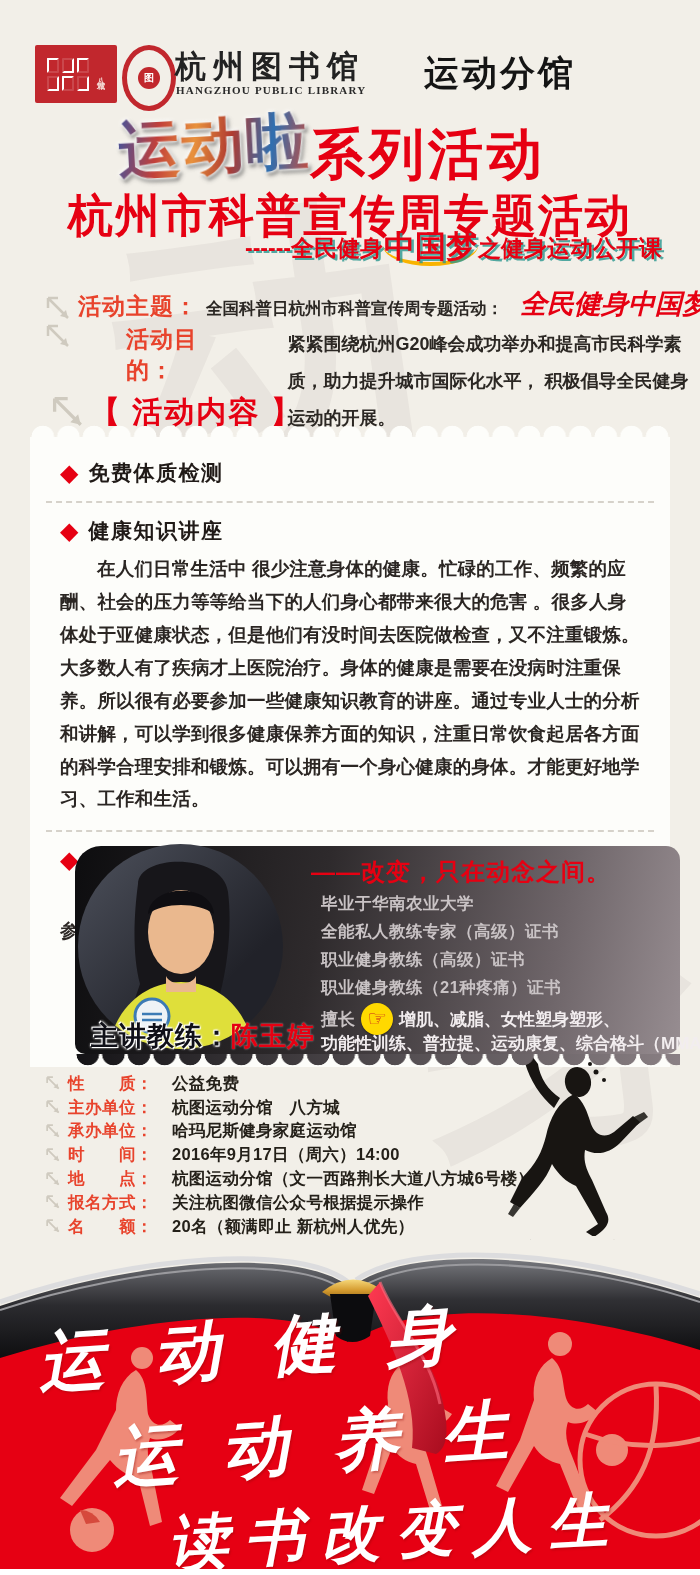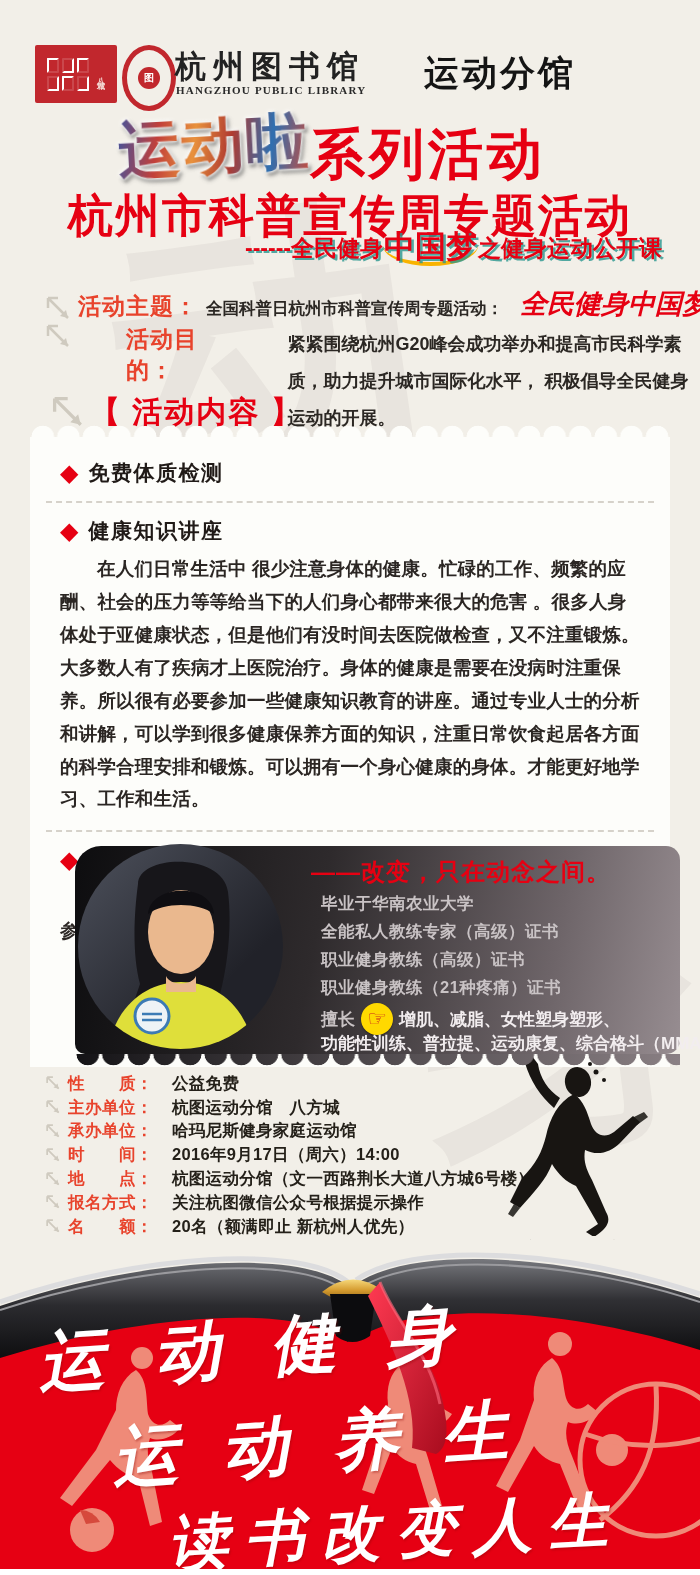--- a/index.html
+++ b/index.html
@@ -212,20 +212,23 @@
     <div class="cred cred0 nowrap">毕业于华南农业大学</div>
     <div class="cred cred1 nowrap">全能私人教练专家（高级）证书</div>
     <div class="cred cred2 nowrap">职业健身教练（高级）证书</div>
     <div class="cred cred3 nowrap">职业健身教练（21种疼痛）证书</div>
     <div class="spec1 nowrap">
       <span class="pre">擅长</span>
       <span class="hand">☞</span>
       <span>增肌、减脂、女性塑身塑形、</span>
     </div>
     <div class="spec2 nowrap">功能性训练、普拉提、运动康复、综合格斗（MMA）</div>
+    <div class="coach-role nowrap">
+      <span class="rl">主讲教练：</span><span class="nm">陈玉婷</span>
+    </div>
     <div class="coach-scallop"></div>
   </div>
 
   <div class="abs details">
     <div class="drow">
       <svg class="corner" width="15" height="15" viewBox="0 0 26 26">
           <path d="M2,2 L22,22 M2,2 L2,12 M2,2 L12,2" stroke="#cfcabf" stroke-width="3" fill="none"></path>
           <path d="M22,22 L13,20 L20,13 Z" fill="#cfcabf"></path>
         </svg>
       <span class="lbl">性　　质：</span>

